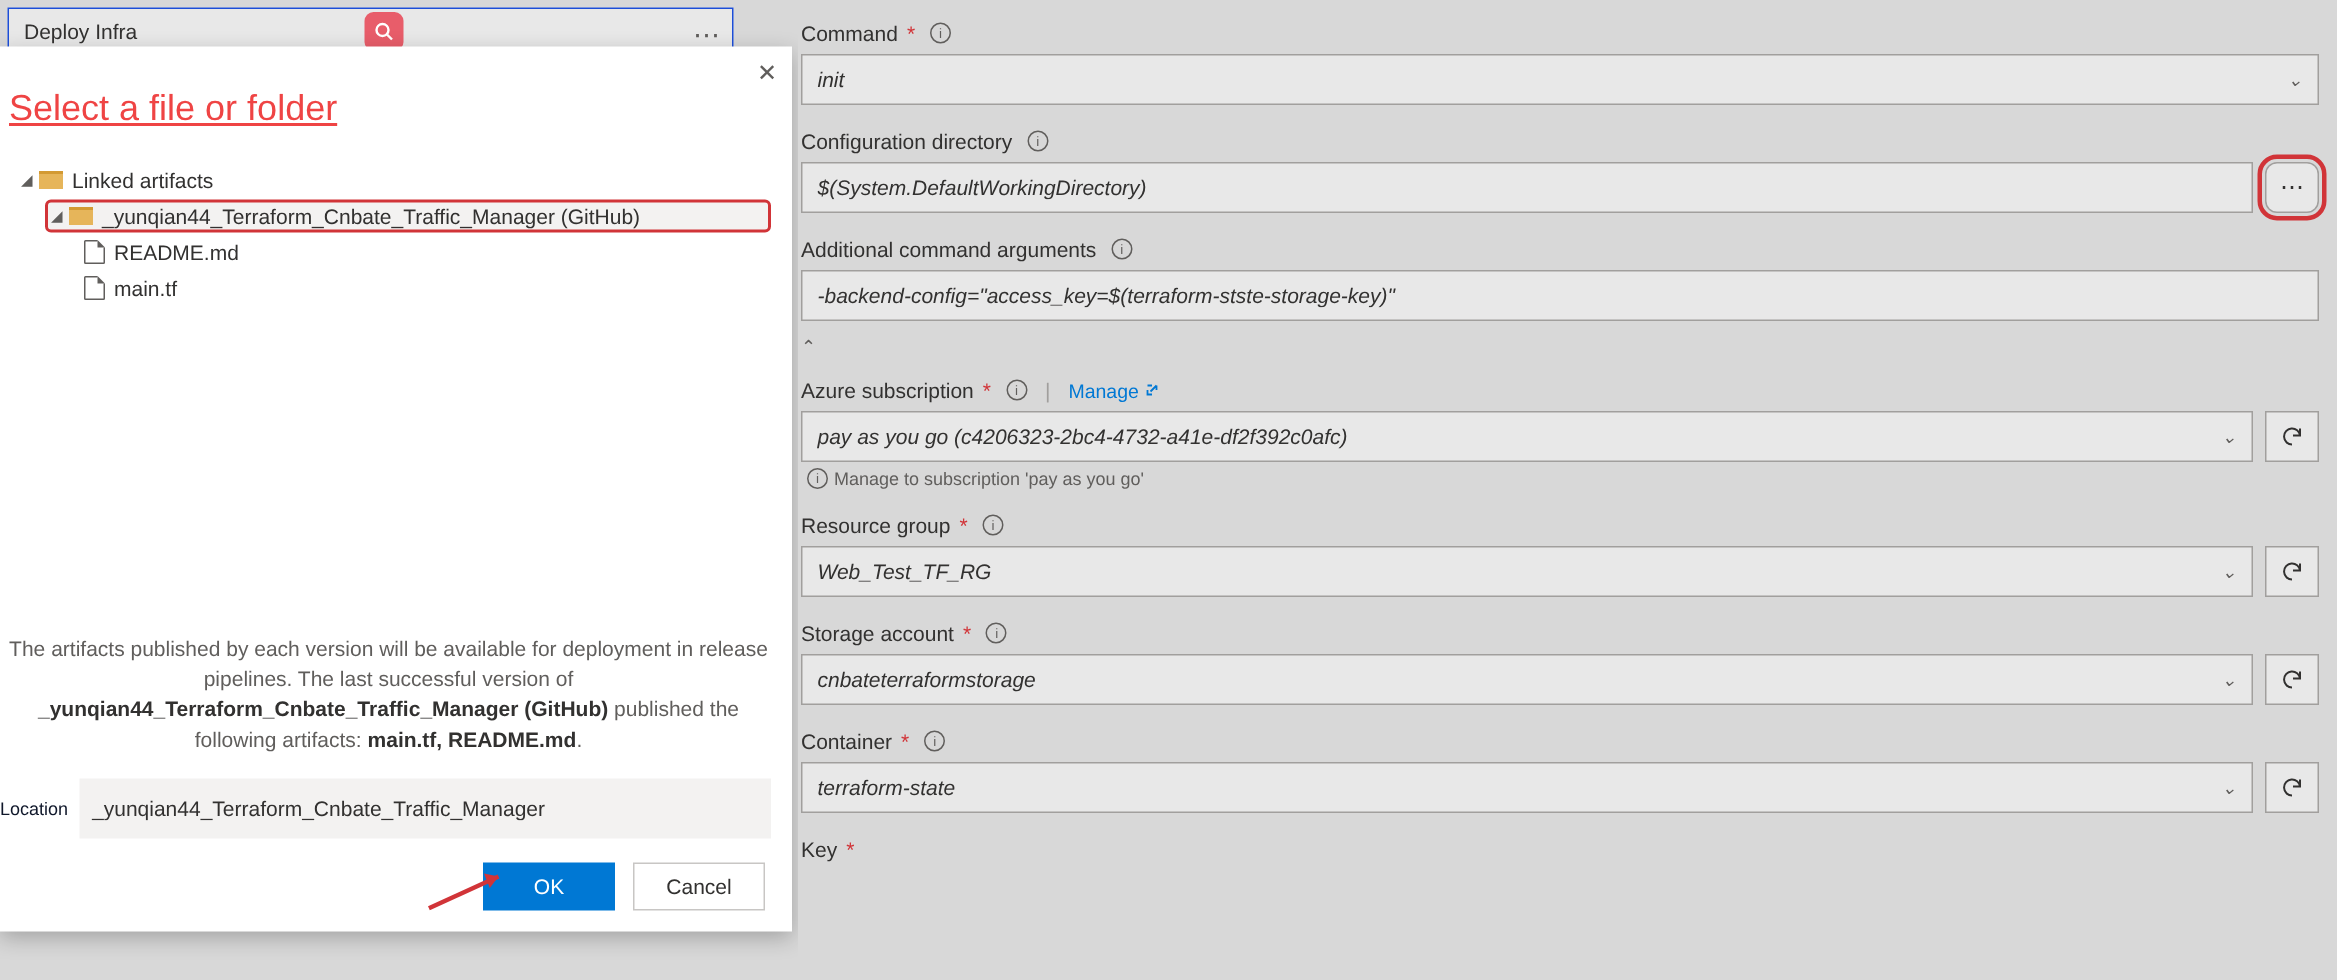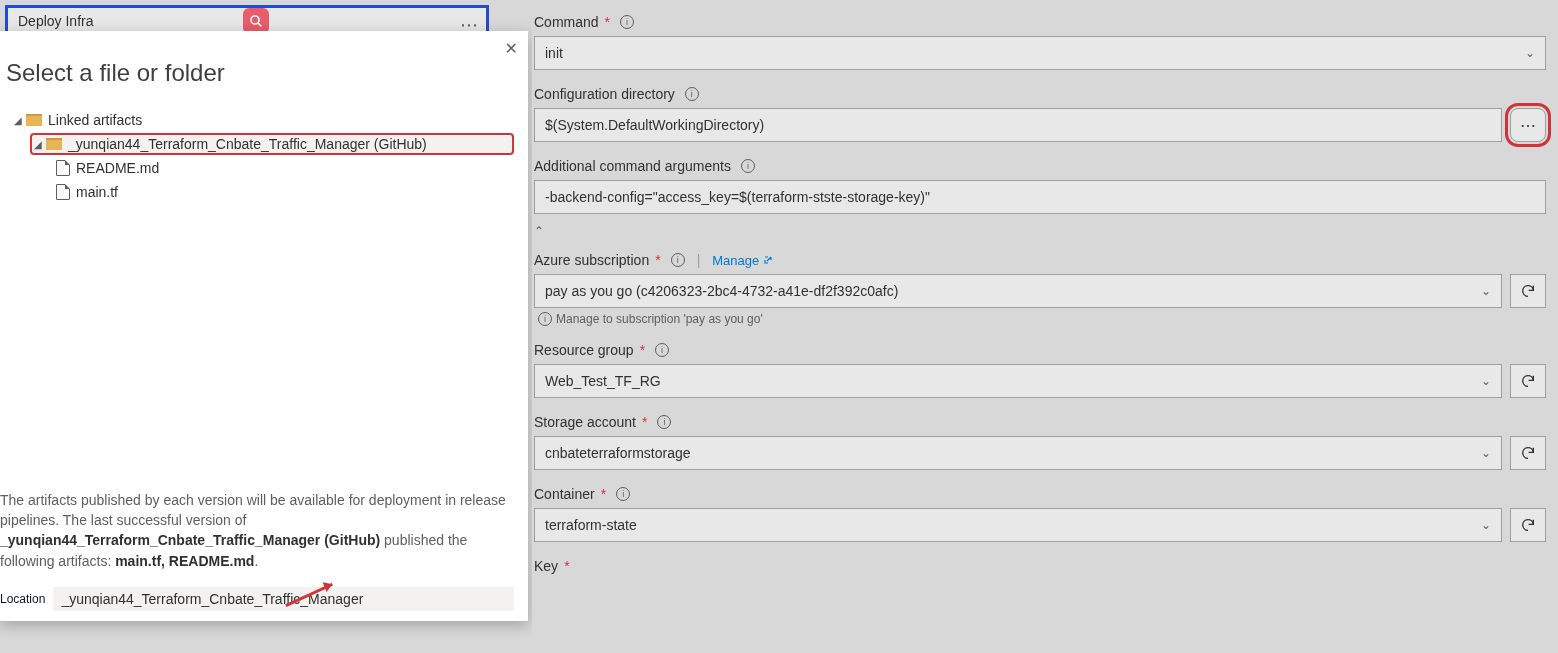--- a/index.html
+++ b/index.html
@@ -28,21 +28,21 @@
     top: 5px;
     left: 5px;
     width: 484px;
     height: 32px;
     background: #e8e8e8;
     display: flex;
     align-items: center;
     padding-left: 10px;
     font-size: 14px;
     color: #323130;
-    border: 3px solid #1d4ed8;
+    border: 1px solid #1d4ed8;
   }
   .task-menu {
     position: absolute;
     right: 8px;
     top: 6px;
     font-size: 18px;
     color: #605e5c;
     cursor: pointer;
   }
   .search-badge {
@@ -77,22 +77,23 @@
     right: 10px;
     font-size: 16px;
     color: #605e5c;
     cursor: pointer;
     background: none;
     border: none;
   }
   .dialog-title {
     font-size: 24px;
     font-weight: 300;
-    color: #404040;
+    color: #ef4444;
     padding: 28px 0 12px 6px;
+    text-decoration: underline;
   }
   .tree {
     padding: 8px 12px 0 12px;
     flex: 1 1 auto;
     overflow: auto;
     font-size: 14px;
   }
   .tree-row {
     display: flex;
     align-items: center;
@@ -135,36 +136,37 @@
     padding: 0 2px;
     background: #f3f2f1;
     width: 484px;
   }
 
   .dialog-footer-text {
     font-size: 14px;
     color: #605e5c;
     padding: 14px 10px 10px 0;
     line-height: 1.45;
+    text-align: center;
   }
   .dialog-footer-text b { color: #323130; font-weight: 600; }
 
   .location-row {
     display: flex;
     align-items: center;
     padding: 6px 0 10px 0;
   }
   .location-label {
     font-size: 12px;
     color: #0f172a;
     margin-right: 8px;
   }
   .location-input {
     flex: 1;
-    height: 24px;
+    height: 40px;
     border: none;
     background: #f3f2f1;
     padding: 0 8px;
     font-size: 14px;
     color: #323130;
     margin-right: 14px;
   }
 
   .dialog-actions {
     display: flex;
@@ -237,20 +239,21 @@
   }
   .field-input, .field-select {
     flex: 1;
     height: 34px;
     background: #e8e8e8;
     border: 1px solid #a19f9d;
     padding: 0 10px;
     font-size: 14px;
     color: #323130;
     position: relative;
+    font-style: italic;
   }
   .field-select {
     display: flex;
     align-items: center;
     justify-content: space-between;
     cursor: pointer;
   }
   .chevron {
     font-size: 12px;
     color: #605e5c;
@@ -336,20 +339,24 @@
 
   <div class="dialog-footer-text">
     <span>The artifacts published by each version will be available for deployment in release pipelines. The last successful version of </span><b>_yunqian44_Terraform_Cnbate_Traffic_Manager (GitHub)</b><span> published the following artifacts: </span><b>main.tf, README.md</b><span>.</span>
   </div>
 
   <div class="location-row">
     <span class="location-label">Location</span>
     <input class="location-input" value="_yunqian44_Terraform_Cnbate_Traffic_Manager" style="">
   </div>
 
+  <div class="dialog-actions">
+    <button class="btn btn-primary">OK</button>
+    <button class="btn btn-secondary">Cancel</button>
+  </div>
 </div>
 
 <svg class="red-arrow-1" viewBox="0 0 60 30">
   <line x1="2" y1="28" x2="50" y2="6" stroke="#d13438" stroke-width="3"></line>
   <polygon points="50,6 40,4 44,14" fill="#d13438"></polygon>
 </svg>
 <svg class="red-arrow-2" viewBox="0 0 60 70">
   <line x1="4" y1="66" x2="52" y2="8" stroke="#d13438" stroke-width="3"></line>
   <polygon points="52,8 40,8 48,18" fill="#d13438"></polygon>
 </svg>

